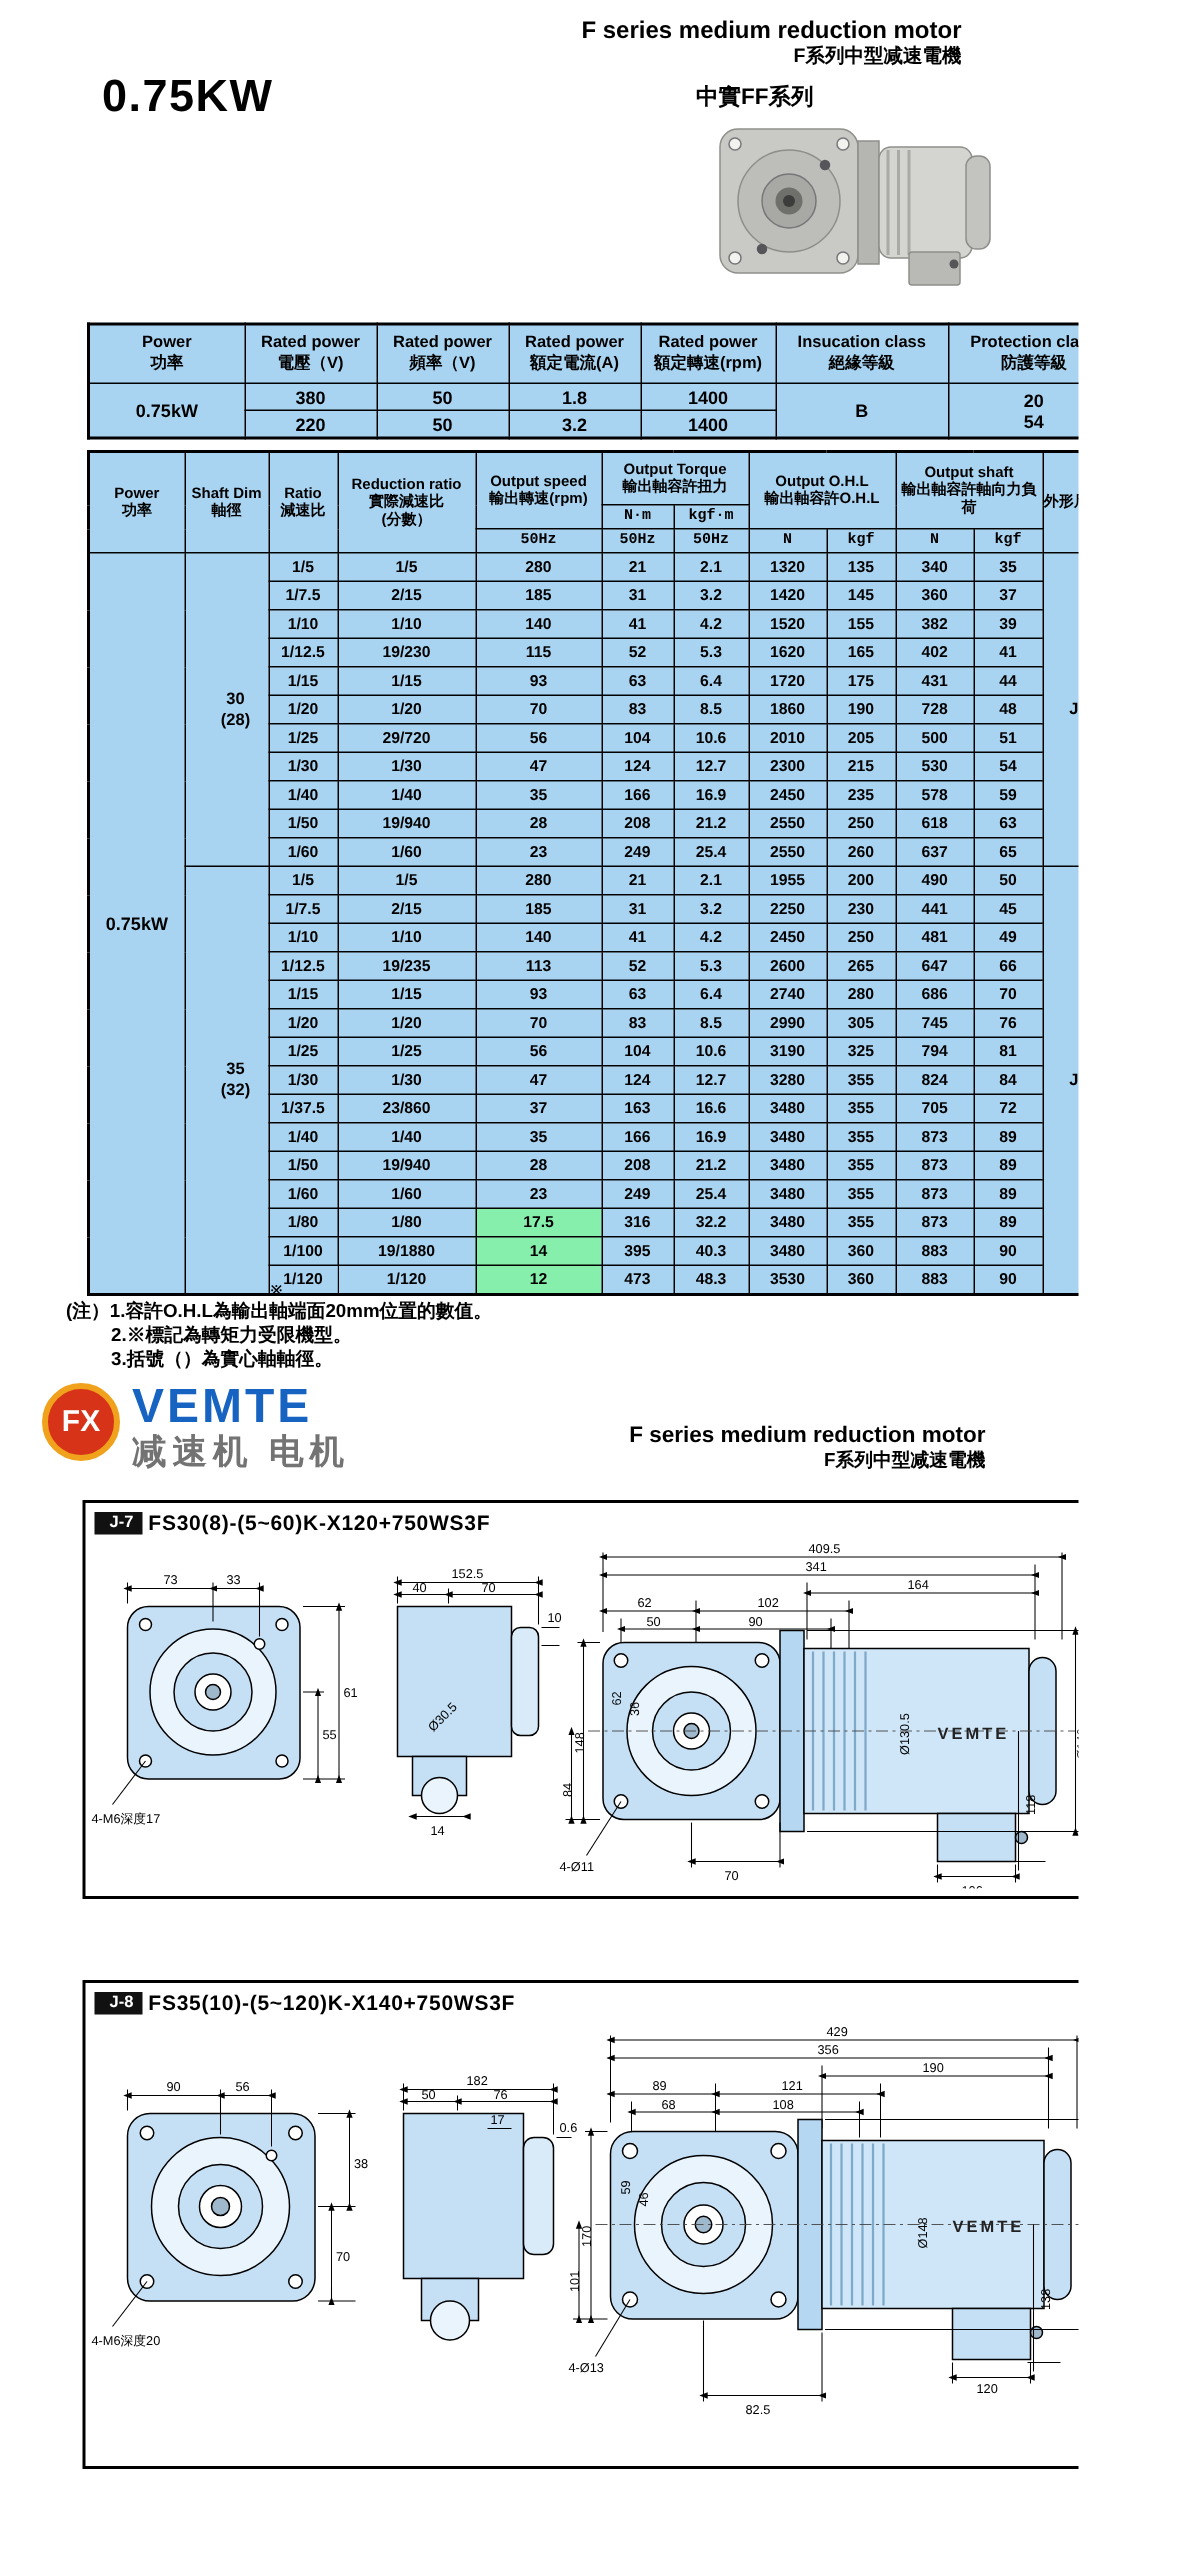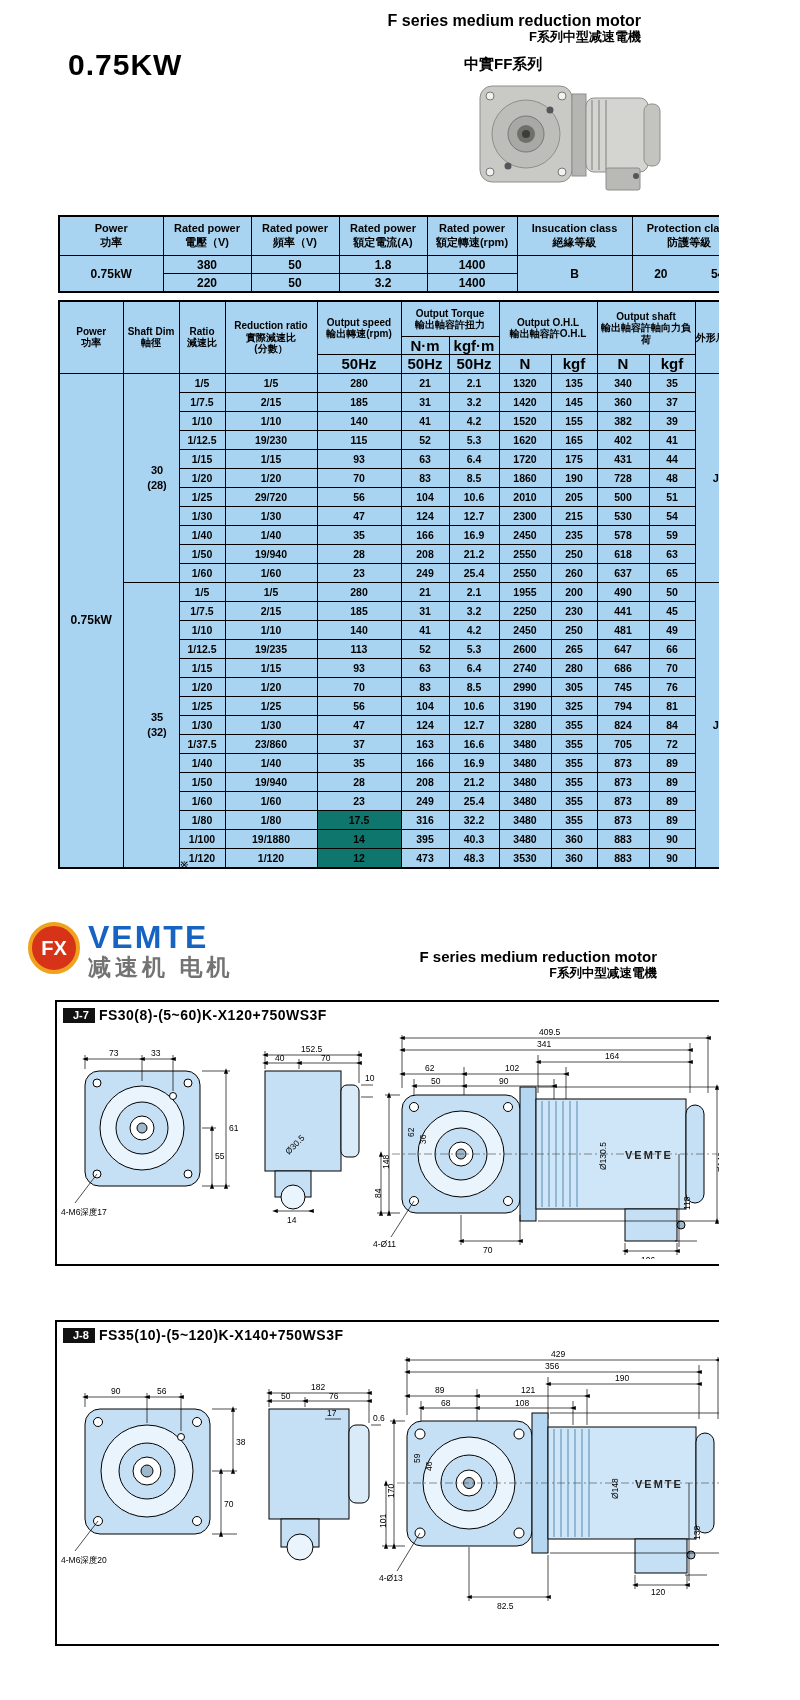--- a/index.html
+++ b/index.html
@@ -16,28 +16,28 @@
   table{border-collapse:collapse;table-layout:fixed;}
   .spec td,.spec th,.pwr td,.pwr th{border:1px solid #000;background:#a9d4f1;
         text-align:center;vertical-align:middle;padding:0;font-weight:bold;}
   .pwr{position:absolute;left:58px;top:215px;width:688px;border:2px solid #000;}
   .pwr th{font-size:11px;line-height:1.25;height:38px;}
   .pwr td{font-size:12px;height:17px;}
   .spec{position:absolute;left:58px;top:300px;width:688px;border:2px solid #000;}
   .spec th{font-size:10px;line-height:1.15;}
   .spec td{font-size:10.5px;height:18px;}
   .spec .rowA th{height:34px;}
-  .spec .rowB th,.spec .rowC th{height:15px;font-size:15px;}
-  td.plain{background:#0f766e;}
+  .spec .rowB th,.spec .rowC th{height:15px;font-size:10px;font-family:Liberation Mono, monospace;}
+  td.plain{background:#86efac;}
   td.c-power{font-size:12px;}
   td.c-shaft{font-size:11px;line-height:1.3;padding-left:12px;}
   td.c-dims{font-size:11px;}
   td.rel{position:relative;}
   .mark{position:absolute;left:1px;bottom:-4px;font-size:9px;font-weight:bold;}
-  .prot-wrap{display:flex;justify-content:space-around;}
+  .prot-wrap{display:flex;justify-content:space-around;flex-direction:column;}
   
   .notes{position:absolute;left:44px;top:866px;font-size:12.5px;font-weight:bold;line-height:16px;}
   .notes div{white-space:pre;}
   .notes .ind{padding-left:30px;}
   
   .logo-wrap{position:absolute;left:28px;top:922px;display:flex;align-items:flex-start;}
   .logo-mark{width:52px;height:52px;border-radius:50%;background:#d73318;border:4px solid #f0a21c;
              display:flex;align-items:center;justify-content:center;color:#fff;font-weight:900;
              font-size:20px;box-sizing:border-box;}
   .logo-txt{margin-left:8px;}
@@ -467,20 +467,25 @@
           <td>473</td>
           <td>48.3</td>
           <td>3530</td>
           <td>360</td>
           <td>883</td>
           <td>90</td>
         </tr>
       </tbody>
   </table>
 
+  <div class="notes">
+    <div>(注）1.容許O.H.L為輸出軸端面20mm位置的數值。</div>
+    <div class="ind">2.※標記為轉矩力受限機型。</div>
+    <div class="ind">3.括號（）為實心軸軸徑。</div>
+  </div>
 
   <div class="logo-wrap">
     <div class="logo-mark">
         <span>FX</span>
       </div>
     <div class="logo-txt">
       <div class="logo-name">VEMTE</div>
       <div class="logo-sub">减速机 电机</div>
     </div>
   </div>

